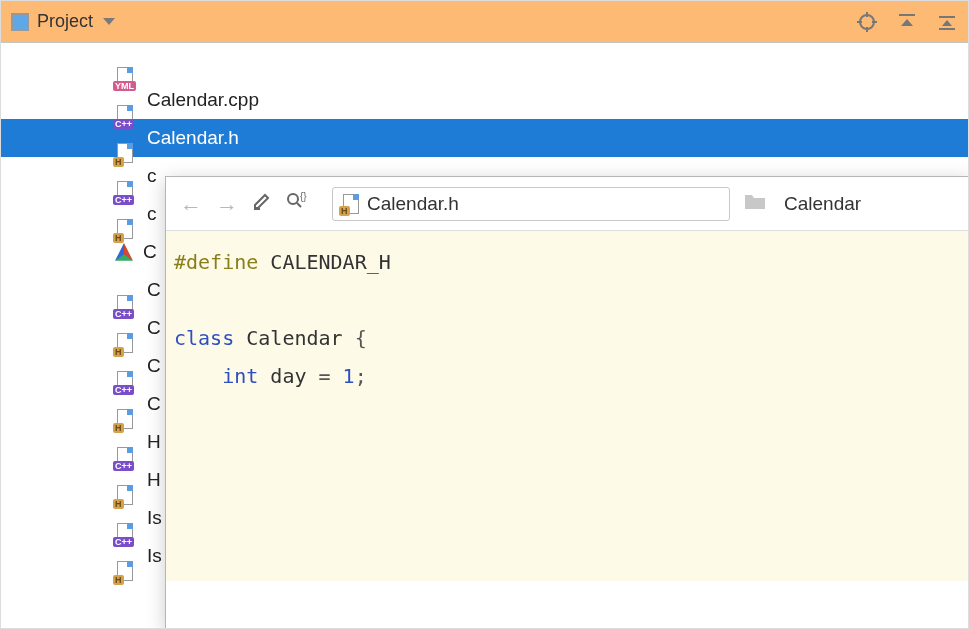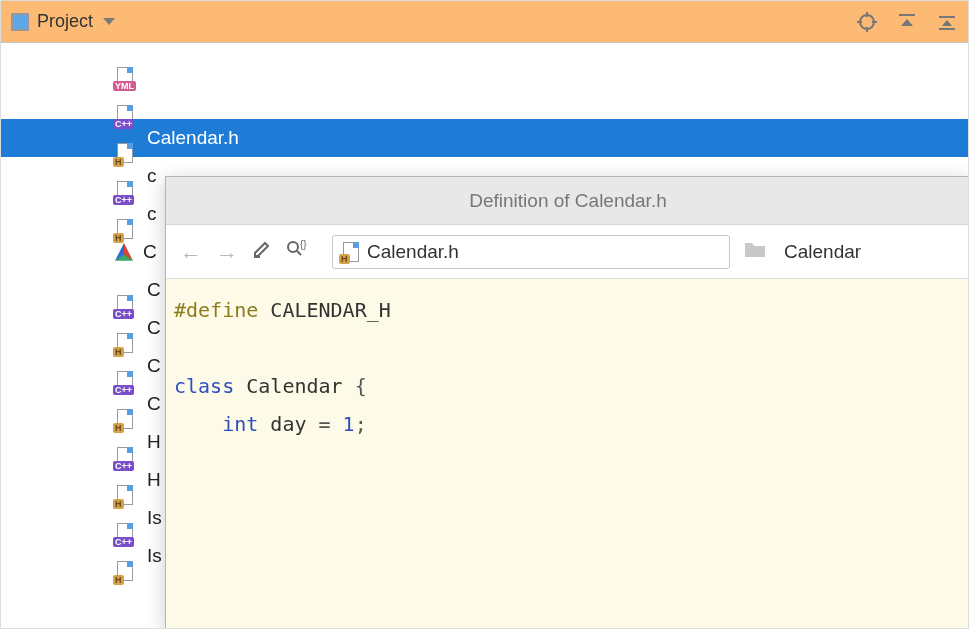--- a/index.html
+++ b/index.html
@@ -173,20 +173,21 @@
       <span class="file-icon">
         <span class="fi-base"></span>
         <span class="fi-badge fi-yml">YML</span>
       </span>
     </div>
     <div class="file-item">
       <span class="file-icon">
         <span class="fi-base"></span>
         <span class="fi-badge fi-cpp">C++</span>
       </span>
+      <span>Calendar.cpp</span>
     </div>
     <div class="file-item selected">
       <span class="file-icon">
         <span class="fi-base"></span>
         <span class="fi-badge fi-h">H</span>
       </span>
       <span>Calendar.h</span>
     </div>
     <div class="file-item">
       <span class="file-icon">
@@ -262,21 +263,20 @@
     <div class="file-item">
       <span class="file-icon">
         <span class="fi-base"></span>
         <span class="fi-badge fi-h">H</span>
       </span>
       <span>Is</span>
     </div>
   </div>
 
 <div class="popup">
-  <div class="popup-title">Definition of Calendar.h</div>
   <div class="popup-bar">
     <span class="pb-arrow">←</span>
     <span class="pb-arrow">→</span>
     <span class="pb-icon">
       <svg width="20" height="20" viewBox="0 0 20 20">
           <path d="M3 14 L13 4 L16 7 L6 17 L3 17 Z" fill="none" stroke="#666" stroke-width="2"></path>
           <line x1="2" y1="18" x2="8" y2="18" stroke="#666" stroke-width="2"></line>
         </svg>
     </span>
     <span class="pb-icon">

